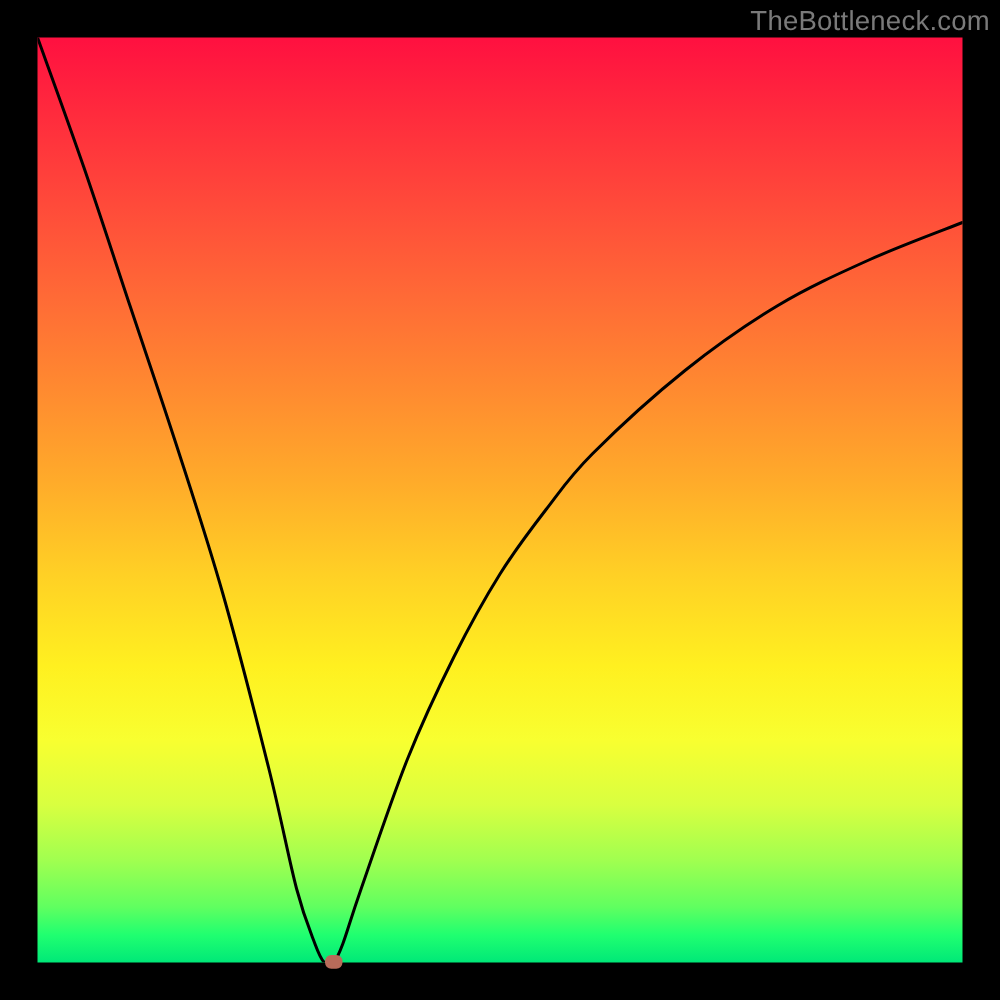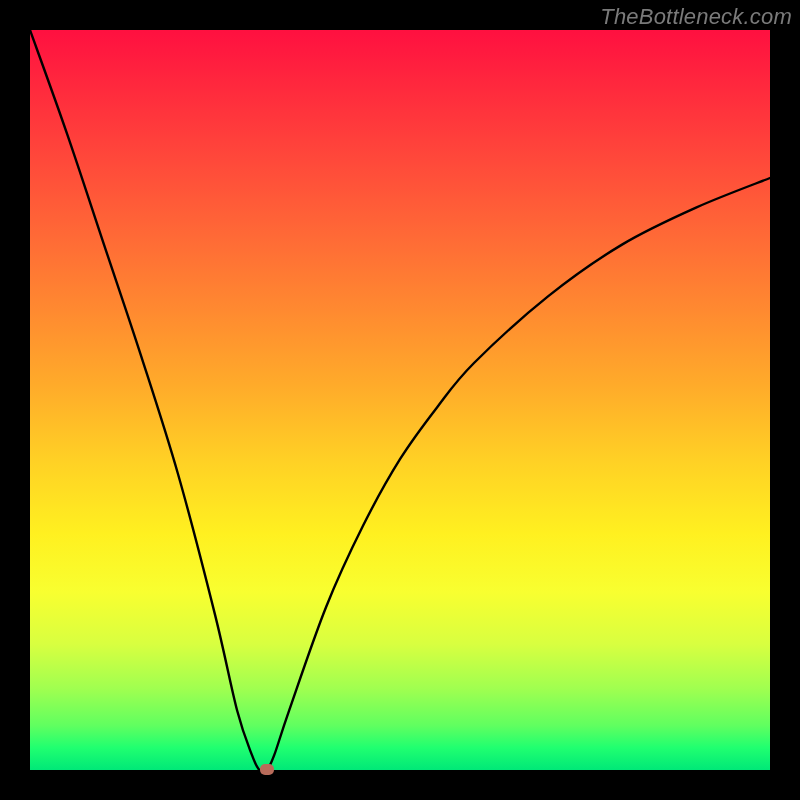--- a/index.html
+++ b/index.html
@@ -11,21 +11,20 @@
     overflow: hidden;
     font-family: Arial, Helvetica, sans-serif;
   }
   .frame {
     position: absolute;
     top: 0;
     left: 0;
     width: 800px;
     height: 800px;
     background: #000;
-    font-style: italic;
   }
   .plot-area {
     position: absolute;
     top: 30px;
     left: 30px;
     width: 740px;
     height: 740px;
     
     background: linear-gradient(to bottom,
       #ff1040 0%,

